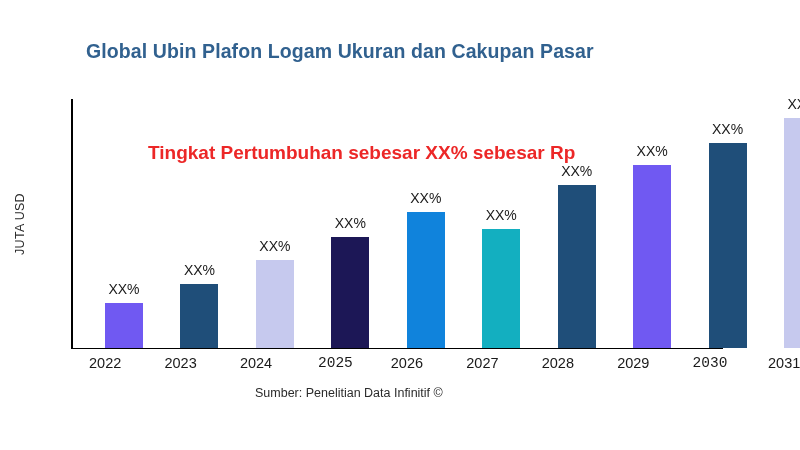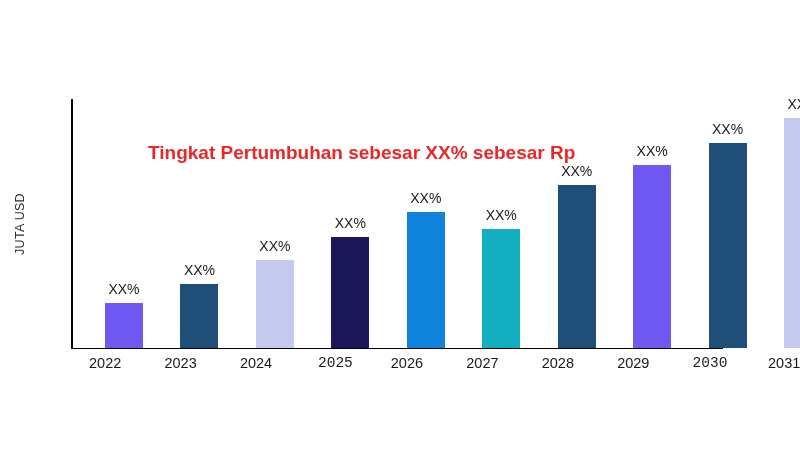--- a/index.html
+++ b/index.html
@@ -119,20 +119,21 @@
     font-size: 12.5px;
     color: #2b2b2b;
     white-space: nowrap;
   }
 </style>
 </head>
 <body>
 
 <div id="chart-root">
 
+  <div class="chart-title">Global Ubin Plafon Logam Ukuran dan Cakupan Pasar</div>
 
   <div class="ylabel-wrap">
     <span class="ylabel">JUTA USD</span>
   </div>
 
   <div class="axis-y"></div>
   <div class="axis-x"></div>
 
   <div class="growth-note">Tingkat Pertumbuhan sebesar XX% sebesar Rp</div>
 
@@ -162,14 +163,15 @@
       <div class="bar-value" style="left: 617.15px; top: 143px;">XX%</div>
       <div class="tick-label" style="left: 617.15px;">2029</div>
       <div class="bar" style="left: 708.6px; top: 143px; height: 205px; background: rgb(31, 78, 121);"></div>
       <div class="bar-value" style="left: 692.6px; top: 121px;">XX%</div>
       <div class="tick-label" style="left: 692.6px; font-family: Liberation Mono, monospace;">2030</div>
       <div class="bar" style="left: 784.05px; top: 118px; height: 230px; background: rgb(198, 201, 238);"></div>
       <div class="bar-value" style="left: 768.05px; top: 96px;">XX%</div>
       <div class="tick-label" style="left: 768.05px;">2031</div>
     </div>
 
+  <div class="source">Sumber: Penelitian Data Infinitif ©</div>
 
 </div>
 
 </body></html>

